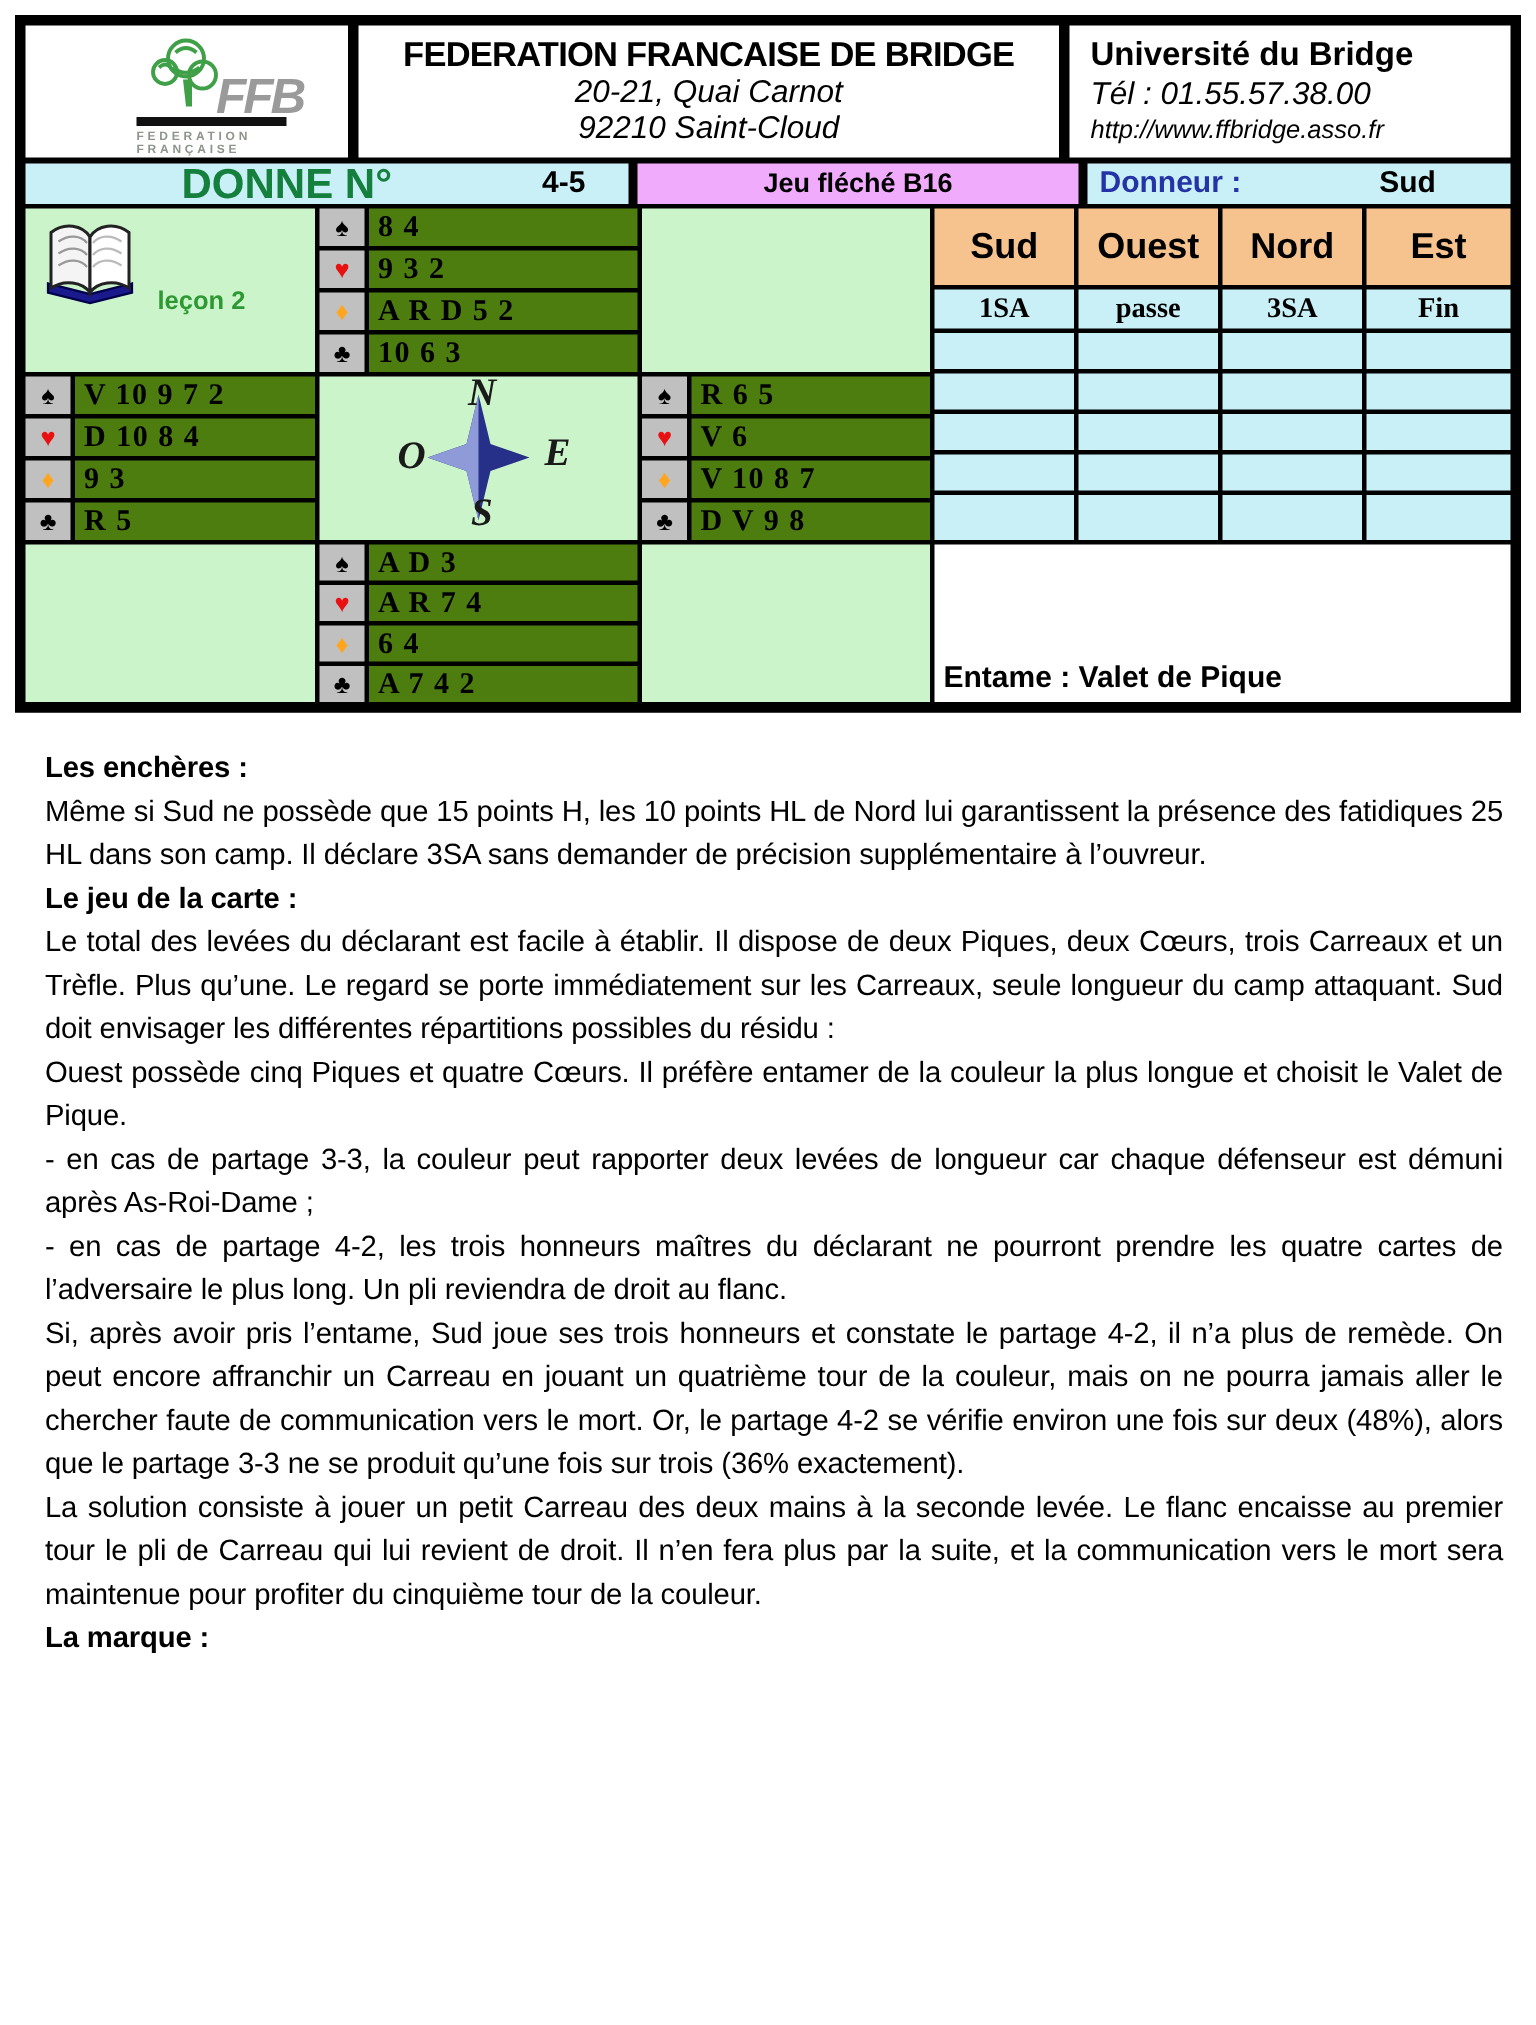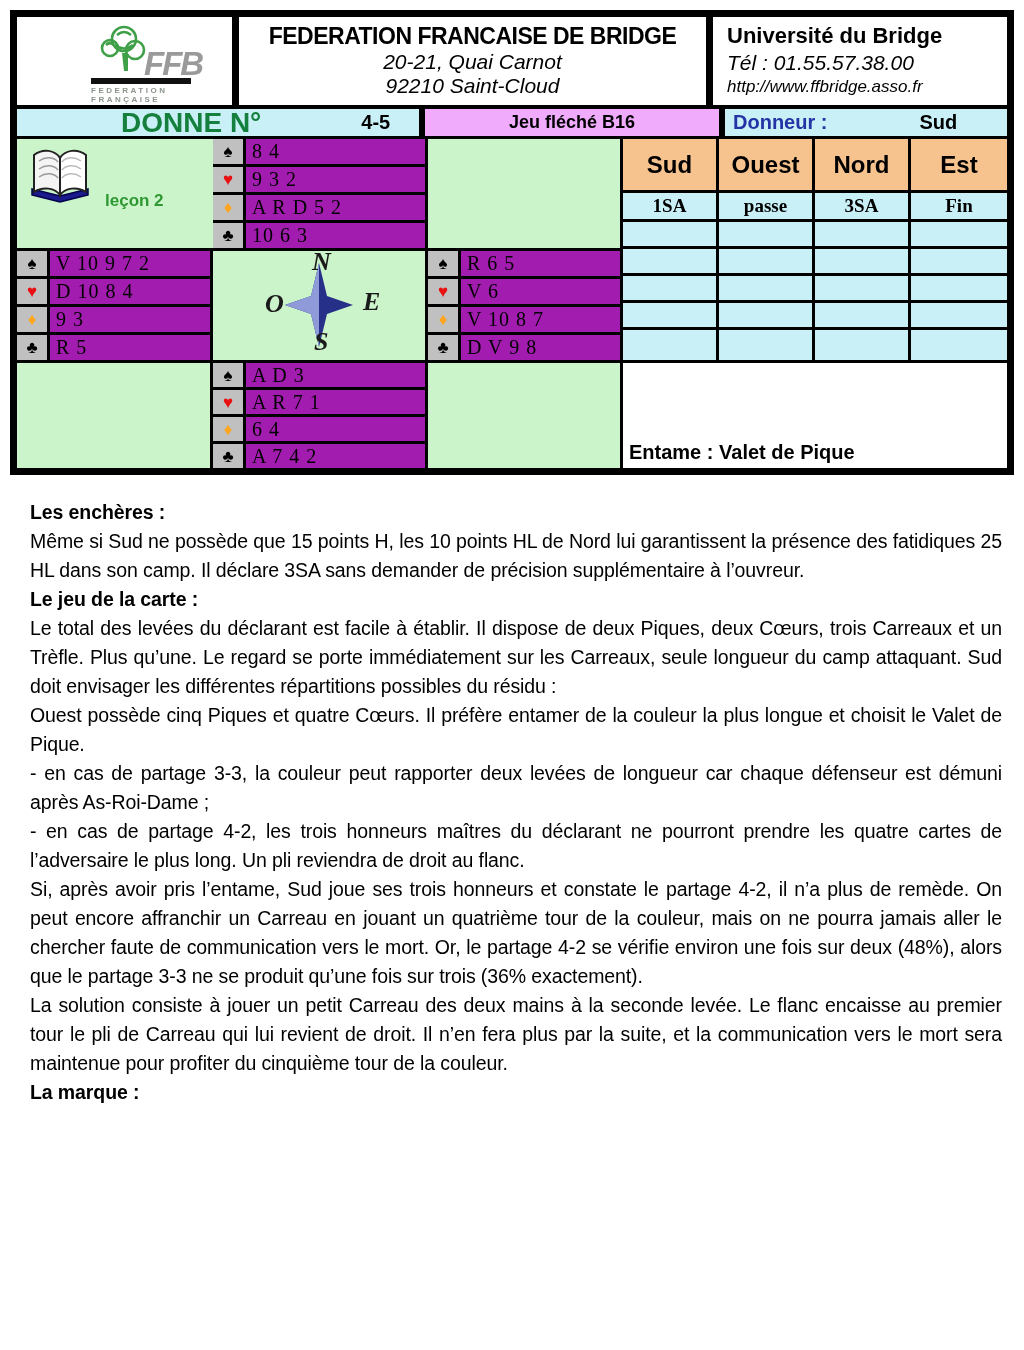--- a/index.html
+++ b/index.html
@@ -41,21 +41,21 @@
   .donne-c1 { left:0; top:92px; width:402px; height:27px; display:flex; align-items:center; }
   .donne-label { color:#15803d; font-weight:bold; font-size:28px; margin-left:104px; }
   .donne-value { font-weight:bold; font-size:20px; margin-left:100px; }
   .donne-c2 { left:408px; top:92px; width:294px; height:27px; display:flex;
               align-items:center; justify-content:center; font-weight:bold; font-size:18px; }
   .donne-c3 { left:708px; top:92px; width:282px; height:27px; display:flex; align-items:center; }
   .donneur-label { color:#2433a5; font-weight:bold; font-size:20px; margin-left:8px; }
   .donneur-value { font-weight:bold; font-size:20px; margin-left:92px; }
 
   
-  .gA1 { left:0;   top:122px; width:228px; height:109px; }
+  .gA1 { left:0;   top:122px; width:193px; height:109px; }
   .gD1 { left:411px;top:122px; width:192px; height:109px; }
   .gA3 { left:0;   top:346px; width:193px; height:105px; }
   .gD3 { left:411px;top:346px; width:192px; height:105px; }
 
   
   .book { position:absolute; left:10px; top:6px; }
   .lesson-label { position:absolute; left:88px; top:52px; color:#2e9933; font-weight:bold;
                   font-size:17px; }
 
   
@@ -66,22 +66,22 @@
             grid-template-columns:30px 160px; grid-auto-rows:25px; }
   .hand-e { left:411px; top:234px; width:192px; height:109px;
             grid-template-columns:30px 159px; grid-auto-rows:25px; }
   .hand-s { left:196px; top:346px; width:212px; height:105px;
             grid-template-columns:30px 179px; grid-auto-rows:24px; }
   .suit { background:#c0c0c0; display:flex; align-items:center; justify-content:center;
           font-size:17px; line-height:1; }
   .s-spade, .s-club { color:#000; }
   .s-heart { color:#e81010; }
   .s-diamond { color:#ffa51f; }
-  .cards { background:#a21caf; display:flex; align-items:center; padding-left:6px;
-           font-family:"Liberation Serif", serif; font-weight:normal; font-size:20px;
+  .cards { background:#4d7c0f; display:flex; align-items:center; padding-left:6px;
+           font-family:"Liberation Serif", serif; font-weight:bold; font-size:20px;
            letter-spacing:1px; white-space:nowrap; }
 
   
   .compass { left:196px; top:234px; width:212px; height:109px; }
   .compass .letter { position:absolute; font-family:"Liberation Serif", serif;
                      font-style:italic; font-weight:bold; font-size:26px; color:#1a1a1a; }
   .c-n { left:99px; top:-4px; }
   .c-o { left:52px; top:38px; }
   .c-e { left:150px; top:36px; }
   .c-s { left:101px; top:76px; }
@@ -213,21 +213,21 @@
     <div class="suit s-diamond">♦</div>
     <div class="cards">V 10 8 7</div>
     <div class="suit s-club">♣</div>
     <div class="cards">D V 9 8</div>
   </div>
 
   <div class="hand hand-s">
     <div class="suit s-spade">♠</div>
     <div class="cards">A D 3</div>
     <div class="suit s-heart">♥</div>
-    <div class="cards">A R 7 1</div>
+    <div class="cards">A R 7 4</div>
     <div class="suit s-diamond">♦</div>
     <div class="cards">6 4</div>
     <div class="suit s-club">♣</div>
     <div class="cards">A 7 4 2</div>
   </div>
 
   <div class="bid-table">
     <div class="bcell bhead">Sud</div>
     <div class="bcell bhead">Ouest</div>
     <div class="bcell bhead">Nord</div>

